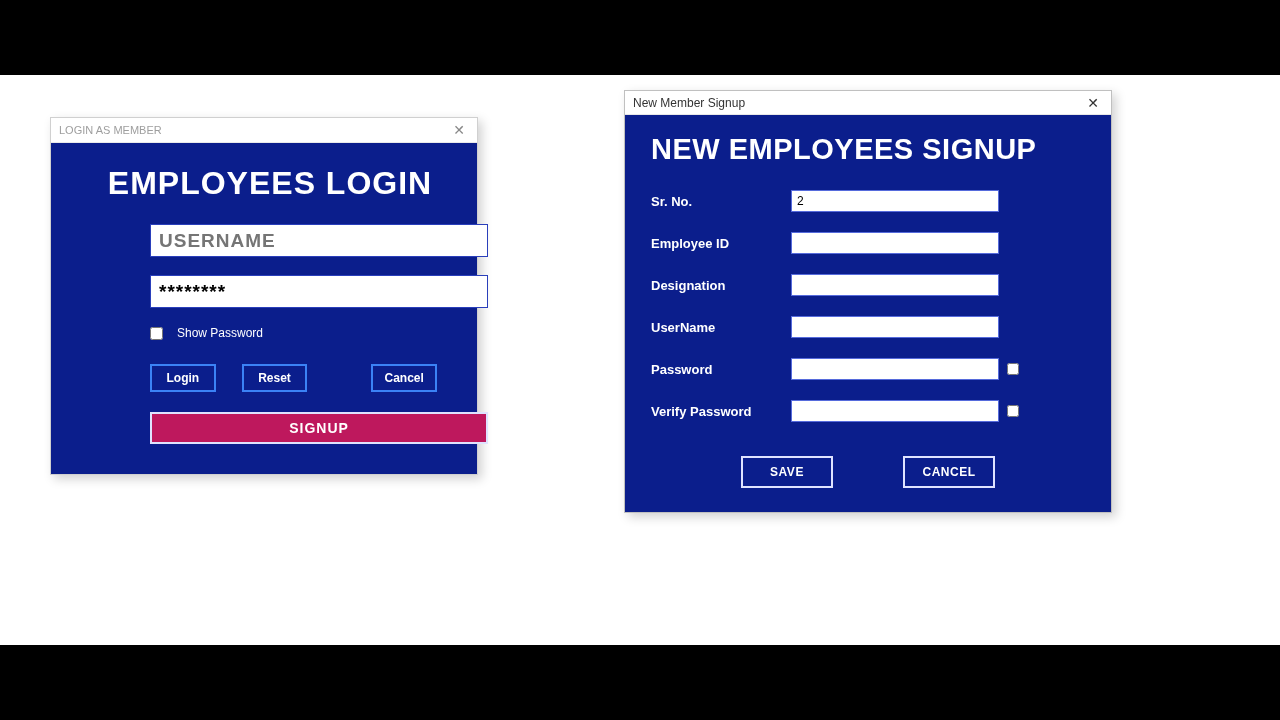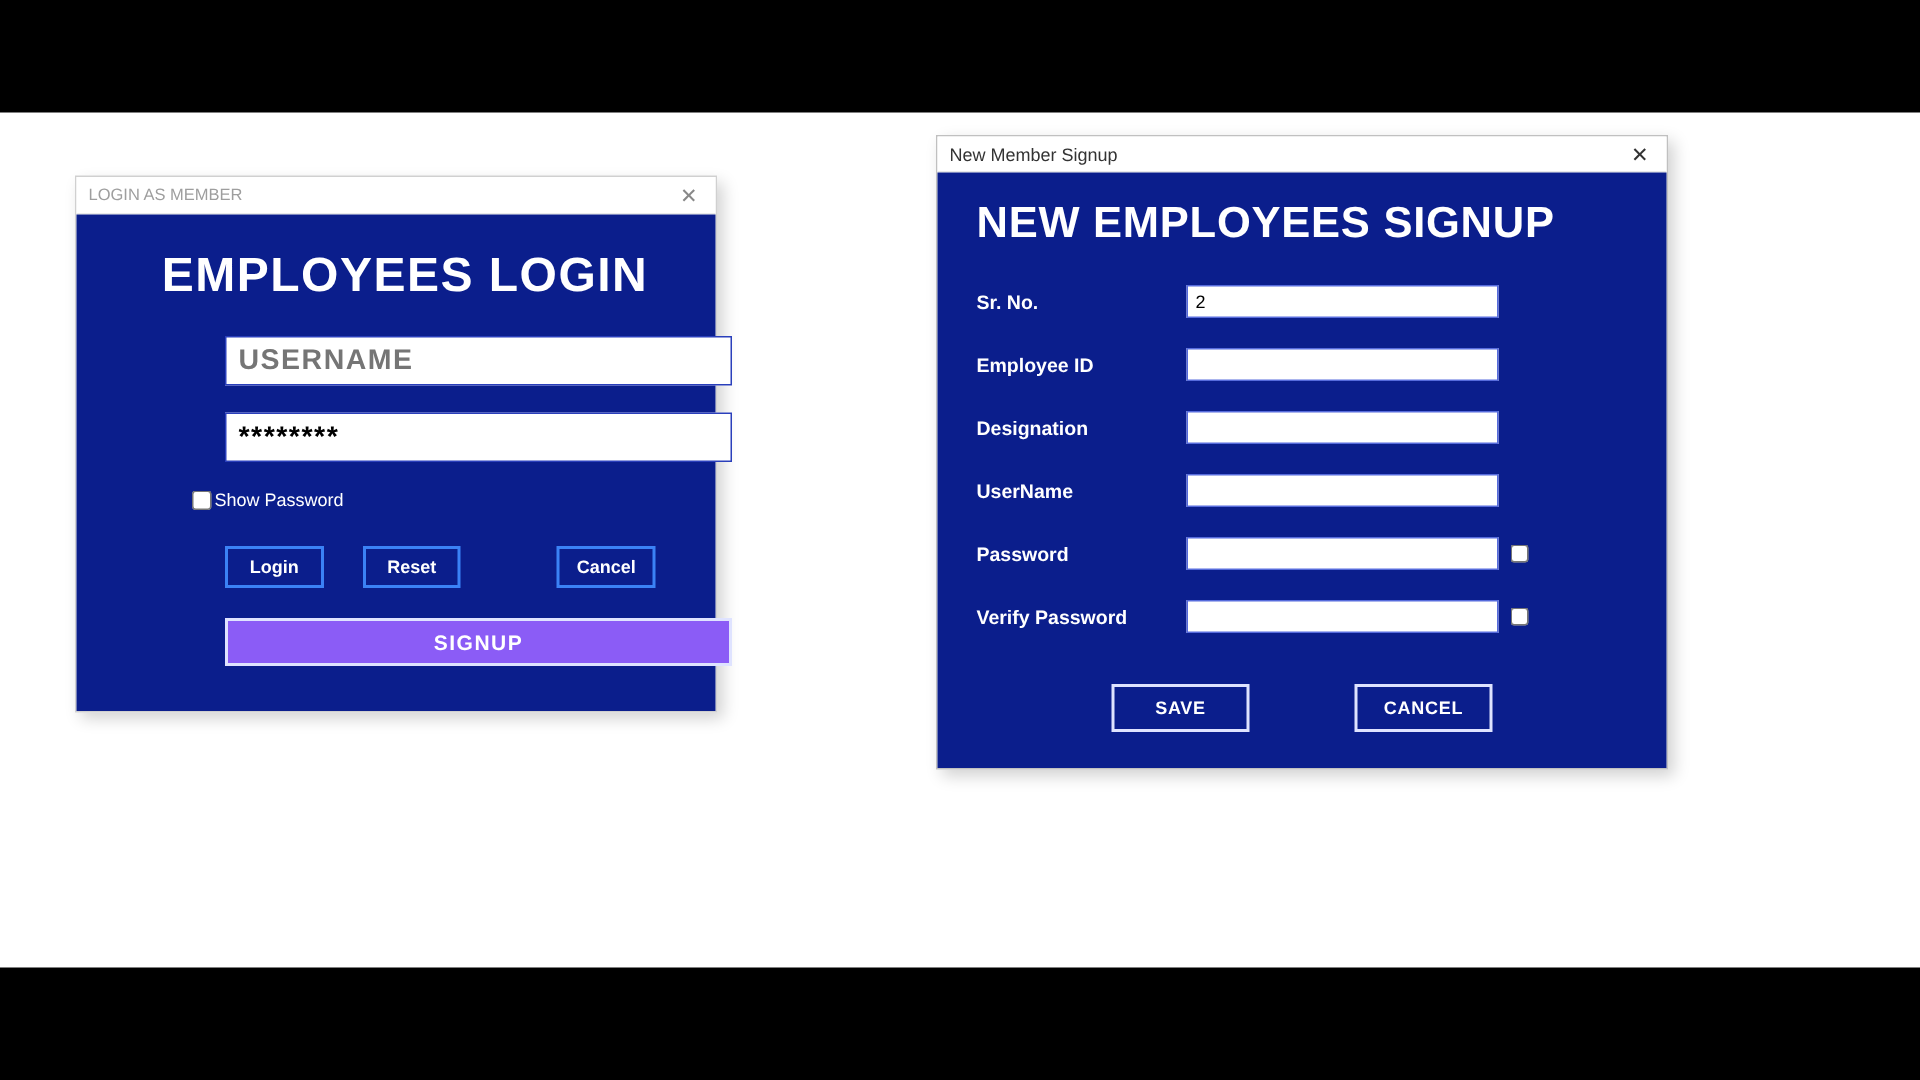--- a/index.html
+++ b/index.html
@@ -69,22 +69,22 @@
       color: #000;
       font-size: 19px;
       font-weight: 700;
       padding: 0 8px;
       letter-spacing: 1px;
       outline: none;
     }
     .showpw-row {
       display: flex;
       align-items: center;
-      gap: 2px;
-      margin-left: 25px;
+      gap: 14px;
+      margin-left: 47px;
       font-size: 12px;
       font-weight: 400;
     }
     .showpw-row input[type="checkbox"]{
       width: 13px; height: 13px;
       accent-color: #fff;
     }
     .btn-row {
       display: flex;
       gap: 26px;
@@ -99,21 +99,21 @@
       font-size: 12px;
       font-weight: 700;
       cursor: pointer;
     }
     .btn-small.cancel { margin-left: 38px; }
     .btn-signup {
       display: block;
       width: 338px;
       height: 32px;
       margin: 20px 0 0 47px;
-      background: #8b5cf6;
+      background: #be185d;
       border: 2px solid #dfe3ff;
       color: #fff;
       font-size: 14px;
       font-weight: 700;
       letter-spacing: 1px;
       cursor: pointer;
     }
 
     
     .signup-win {

